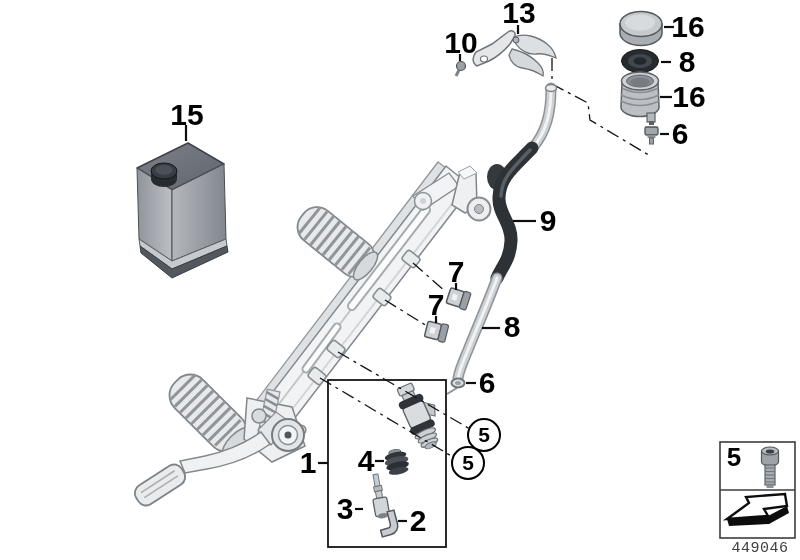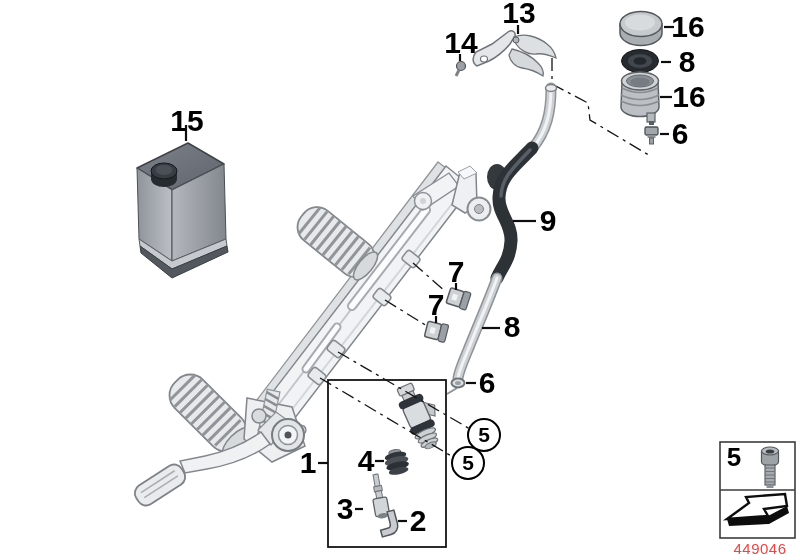--- a/index.html
+++ b/index.html
@@ -7,21 +7,21 @@
          font-family:"Liberation Sans", sans-serif;}
   #art{position:absolute;left:0;top:0;}
   .callout{position:absolute;transform:translate(-50%,-50%);font-weight:bold;
            font-size:30px;color:#000;line-height:1;white-space:nowrap;cursor:default;}
   .circled{position:absolute;transform:translate(-50%,-50%);width:30px;height:30px;
            border:2.2px solid #000;border-radius:50%;display:flex;align-items:center;
            justify-content:center;font-weight:bold;font-size:21px;color:#000;background:#fff;}
   .legend-num{position:absolute;transform:translate(-50%,-50%);font-weight:bold;
               font-size:26px;color:#000;}
   .diagram-num{position:absolute;transform:translate(-50%,-50%);font-size:15px;
-               color:#ef4444;letter-spacing:.5px;}
+               color:#404040;letter-spacing:.5px;font-family:Liberation Mono, monospace;}
 </style>
 </head>
 <body>
 
 <div id="stage">
 
 <svg id="art" width="800" height="560" viewBox="0 0 800 560">
   <defs>
     <linearGradient id="gTop" x1="0" y1="0" x2="1" y2="1">
       <stop offset="0" stop-color="#7d828a"></stop>
@@ -283,23 +283,23 @@
       </g>
       <rect x="766.5" y="485" width="7" height="3" fill="#8d9297"></rect>
     </g>
     <g>
       <path d="M727,519 L749,503 L746,497 L785,494 L787,506 L764,509 L768,516 Z" fill="#fff" stroke="#0d0d0d" stroke-width="2.4" stroke-linejoin="miter"></path>
       <path d="M727,519 L768,516 L787,506 L789,513 L769,524 L729,526 Z" fill="#0d0d0d"></path>
     </g>
   </g>
 </svg>
 
-<div class="callout" style="left:187px;top:121px">15</div>
+<div class="callout" style="left:187px;top:115px">15</div>
 <div class="callout" style="left:519px;top:13px">13</div>
-<div class="callout" style="left:461px;top:43px">14</div>
+<div class="callout" style="left:461px;top:43px">10</div>
 <div class="callout" style="left:688px;top:27px">16</div>
 <div class="callout" style="left:687px;top:62px">8</div>
 <div class="callout" style="left:689px;top:97px">16</div>
 <div class="callout" style="left:680px;top:134px">6</div>
 <div class="callout" style="left:548px;top:221px">9</div>
 <div class="callout" style="left:456px;top:272px">7</div>
 <div class="callout" style="left:436px;top:305px">7</div>
 <div class="callout" style="left:512px;top:327px">8</div>
 <div class="callout" style="left:487px;top:383px">6</div>
 <div class="callout" style="left:308px;top:463px">1</div>

